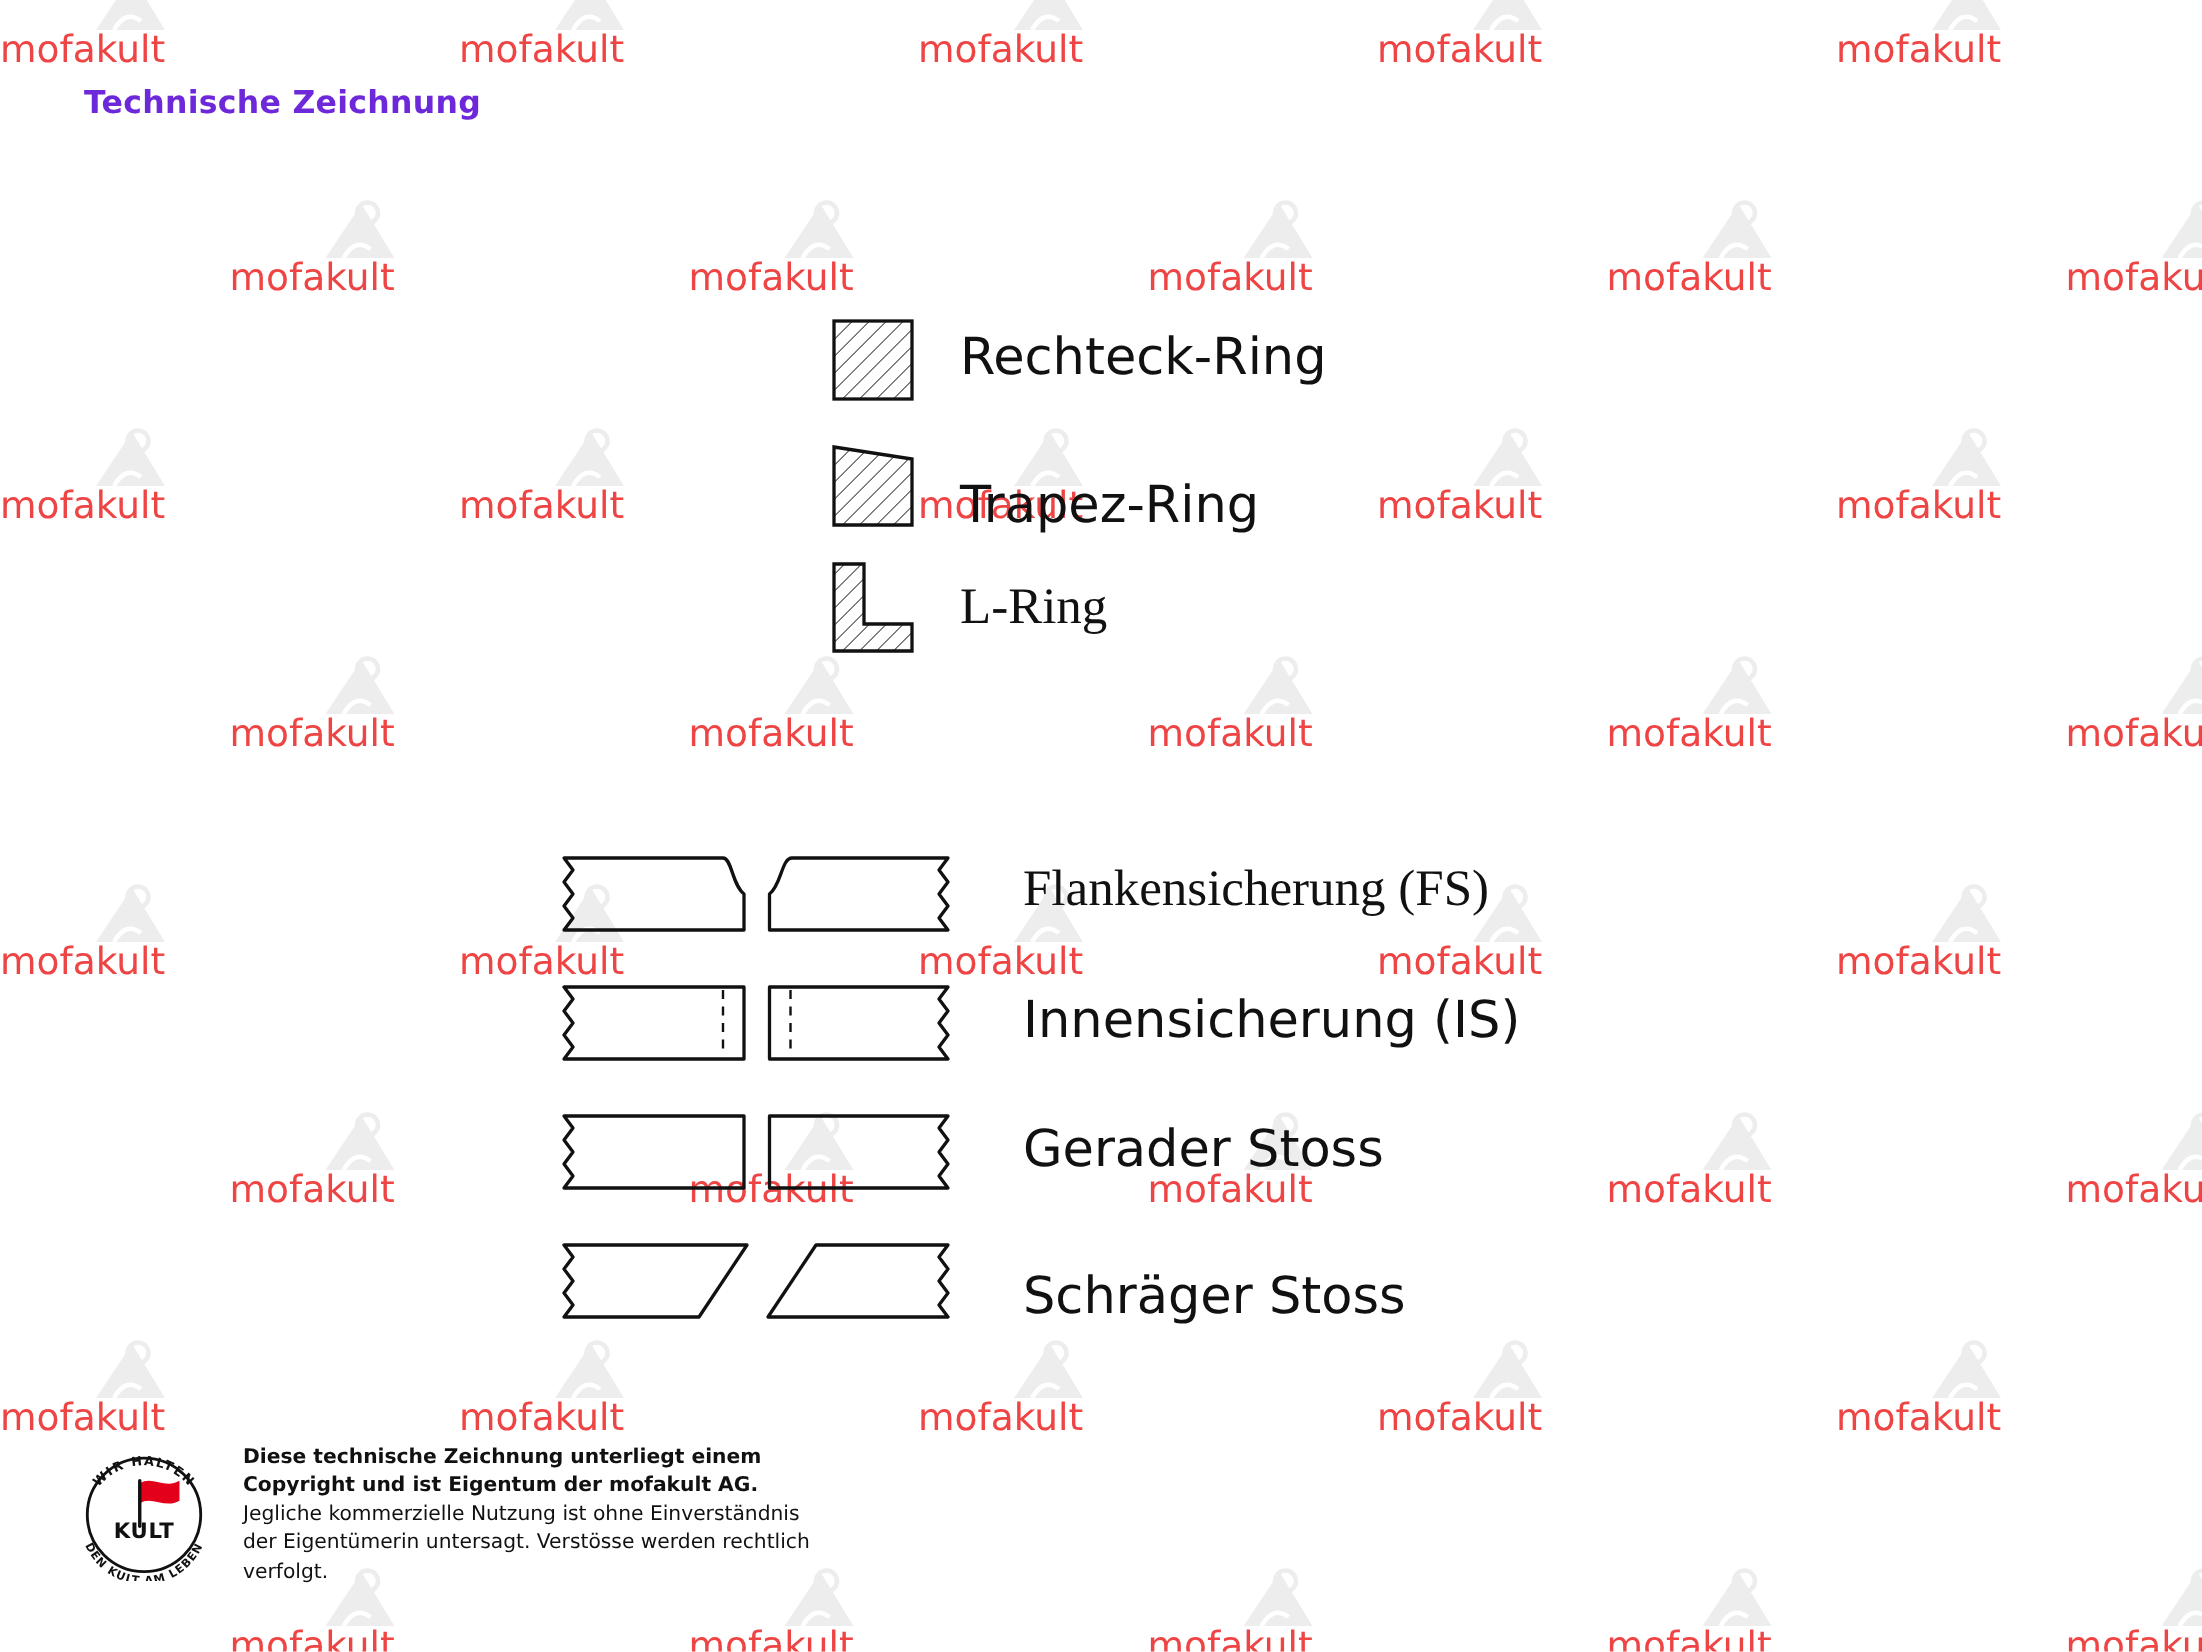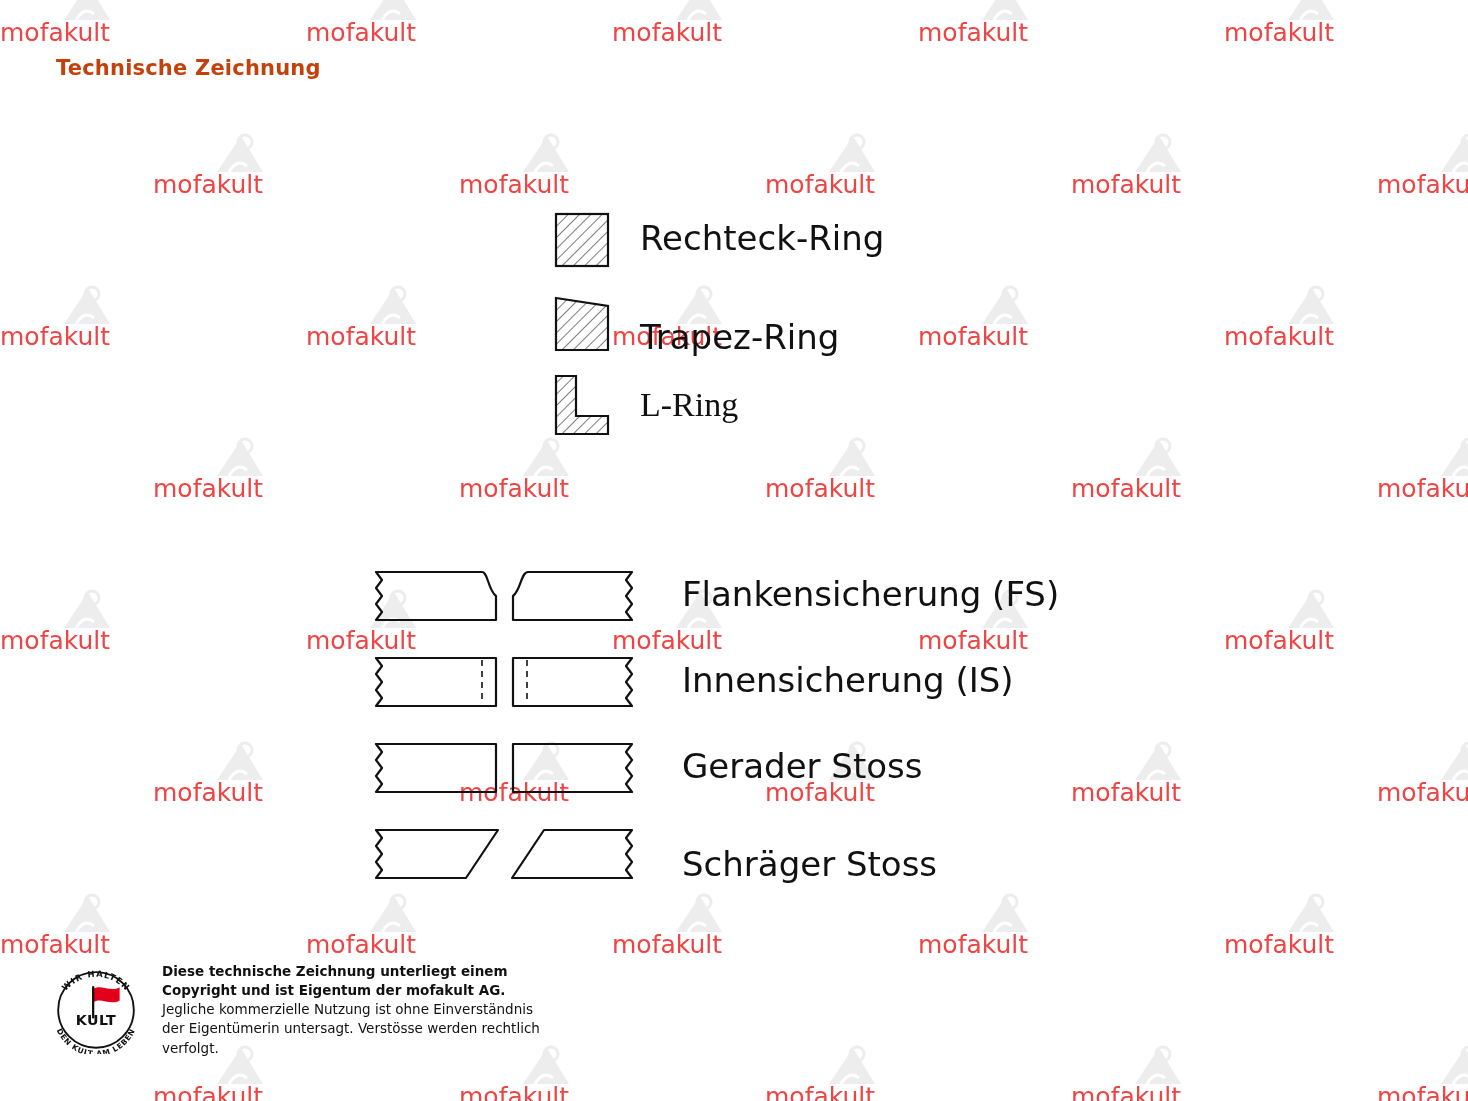--- a/index.html
+++ b/index.html
@@ -38,21 +38,21 @@
     opacity: 1;
   }
 
   
   #page-title {
     position: absolute;
     left: 56px;
     top: 56px;
     font-size: 21px;
     font-weight: bold;
-    color: #c2410c;
+    color: #6d28d9;
     letter-spacing: 0.2px;
     z-index: 5;
   }
 
   
   #ring-profiles {
     position: absolute;
     left: 548px;
     top: 200px;
     z-index: 5;
@@ -414,21 +414,21 @@
 
 <div id="joint-types">
 
   <div class="joint-row">
     <svg class="joint-figure" width="270" height="76" viewBox="0 0 270 76">
 
       <path d="M6,16 L112,16 C118,16 118,34 126,40 L126,64 L6,64 L12,56 L6,48 L12,40 L6,32 L12,24 Z" fill="none" stroke="#111111" stroke-width="2.2" stroke-linejoin="round"></path>
 
       <path d="M143,40 C151,34 151,16 158,16 L262,16 L256,24 L262,32 L256,40 L262,48 L256,56 L262,64 L143,64 Z" fill="none" stroke="#111111" stroke-width="2.2" stroke-linejoin="round"></path>
     </svg>
-    <div class="joint-label" style="top:18px;">Flankensicherung (FS)</div>
+    <div class="joint-label" style="top:18px;font-family:Liberation Serif, serif;">Flankensicherung (FS)</div>
   </div>
 
   <div class="joint-row">
     <svg class="joint-figure" width="270" height="76" viewBox="0 0 270 76">
       <path d="M6,16 L126,16 L126,64 L6,64 L12,56 L6,48 L12,40 L6,32 L12,24 Z" fill="none" stroke="#111111" stroke-width="2.2" stroke-linejoin="round"></path>
       <line x1="112" y1="18" x2="112" y2="62" stroke="#111111" stroke-width="1.6" stroke-dasharray="6 5"></line>
       <path d="M143,16 L262,16 L256,24 L262,32 L256,40 L262,48 L256,56 L262,64 L143,64 Z" fill="none" stroke="#111111" stroke-width="2.2" stroke-linejoin="round"></path>
       <line x1="157" y1="18" x2="157" y2="62" stroke="#111111" stroke-width="1.6" stroke-dasharray="6 5"></line>
     </svg>
     <div class="joint-label" style="top:18px;">Innensicherung (IS)</div>

